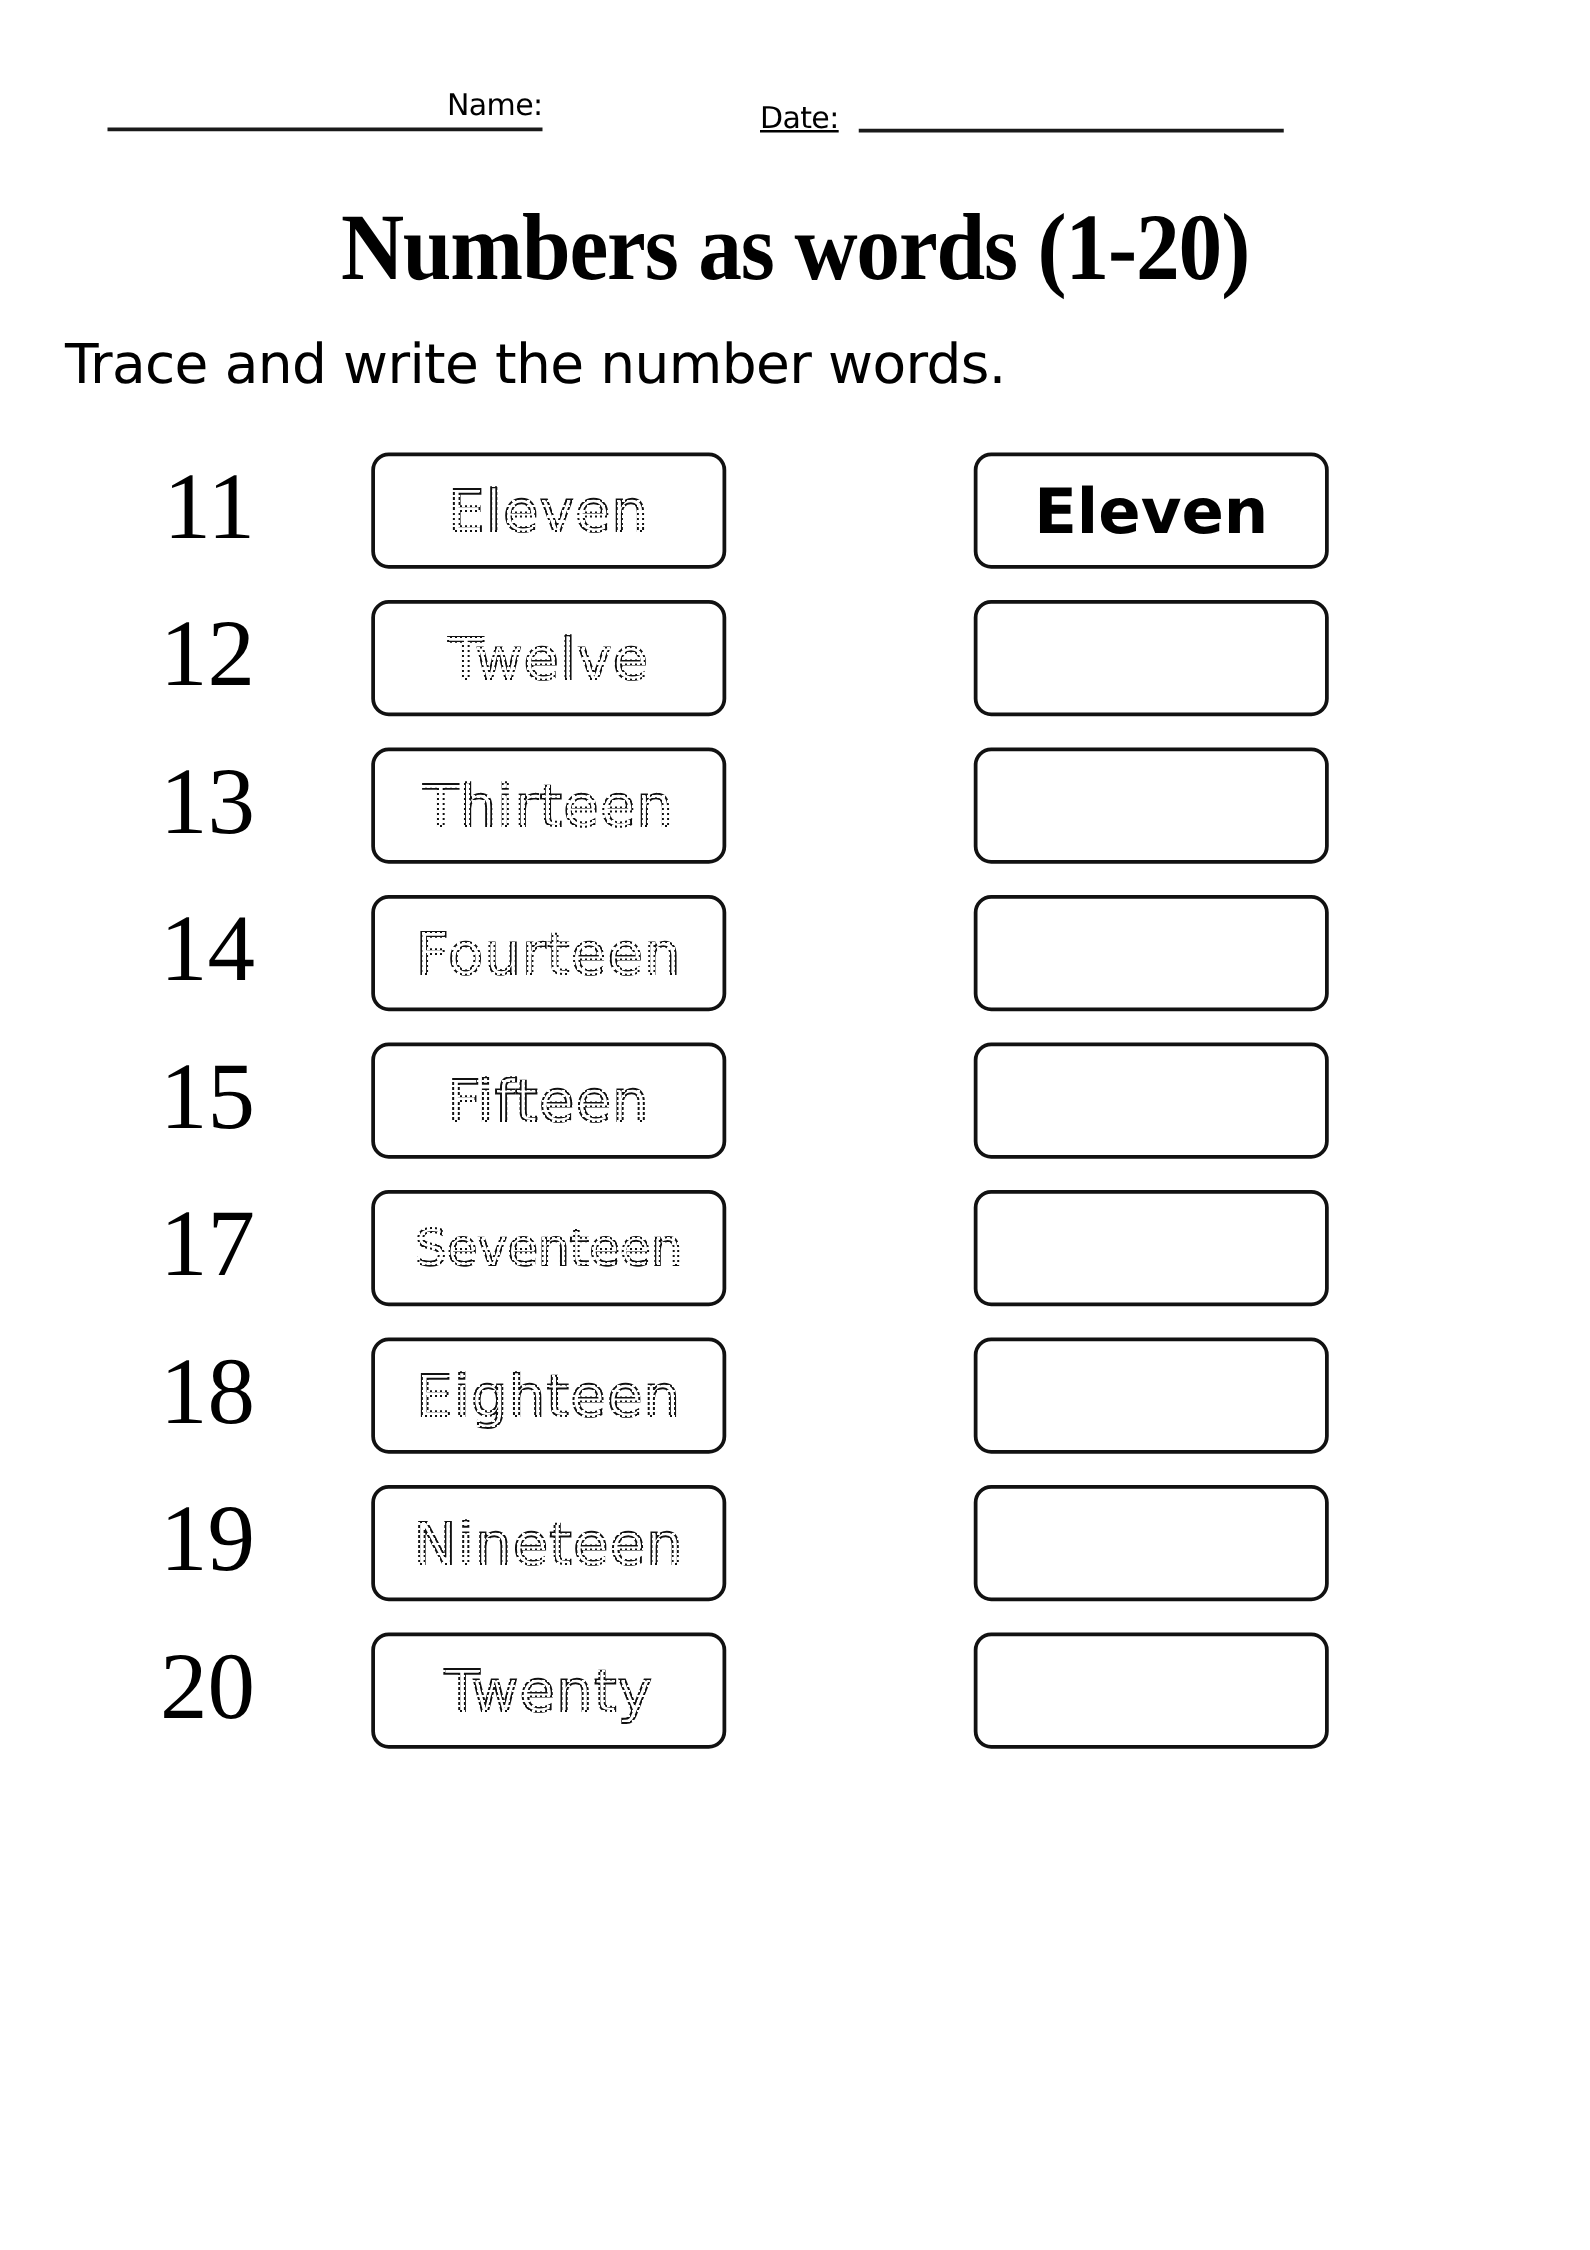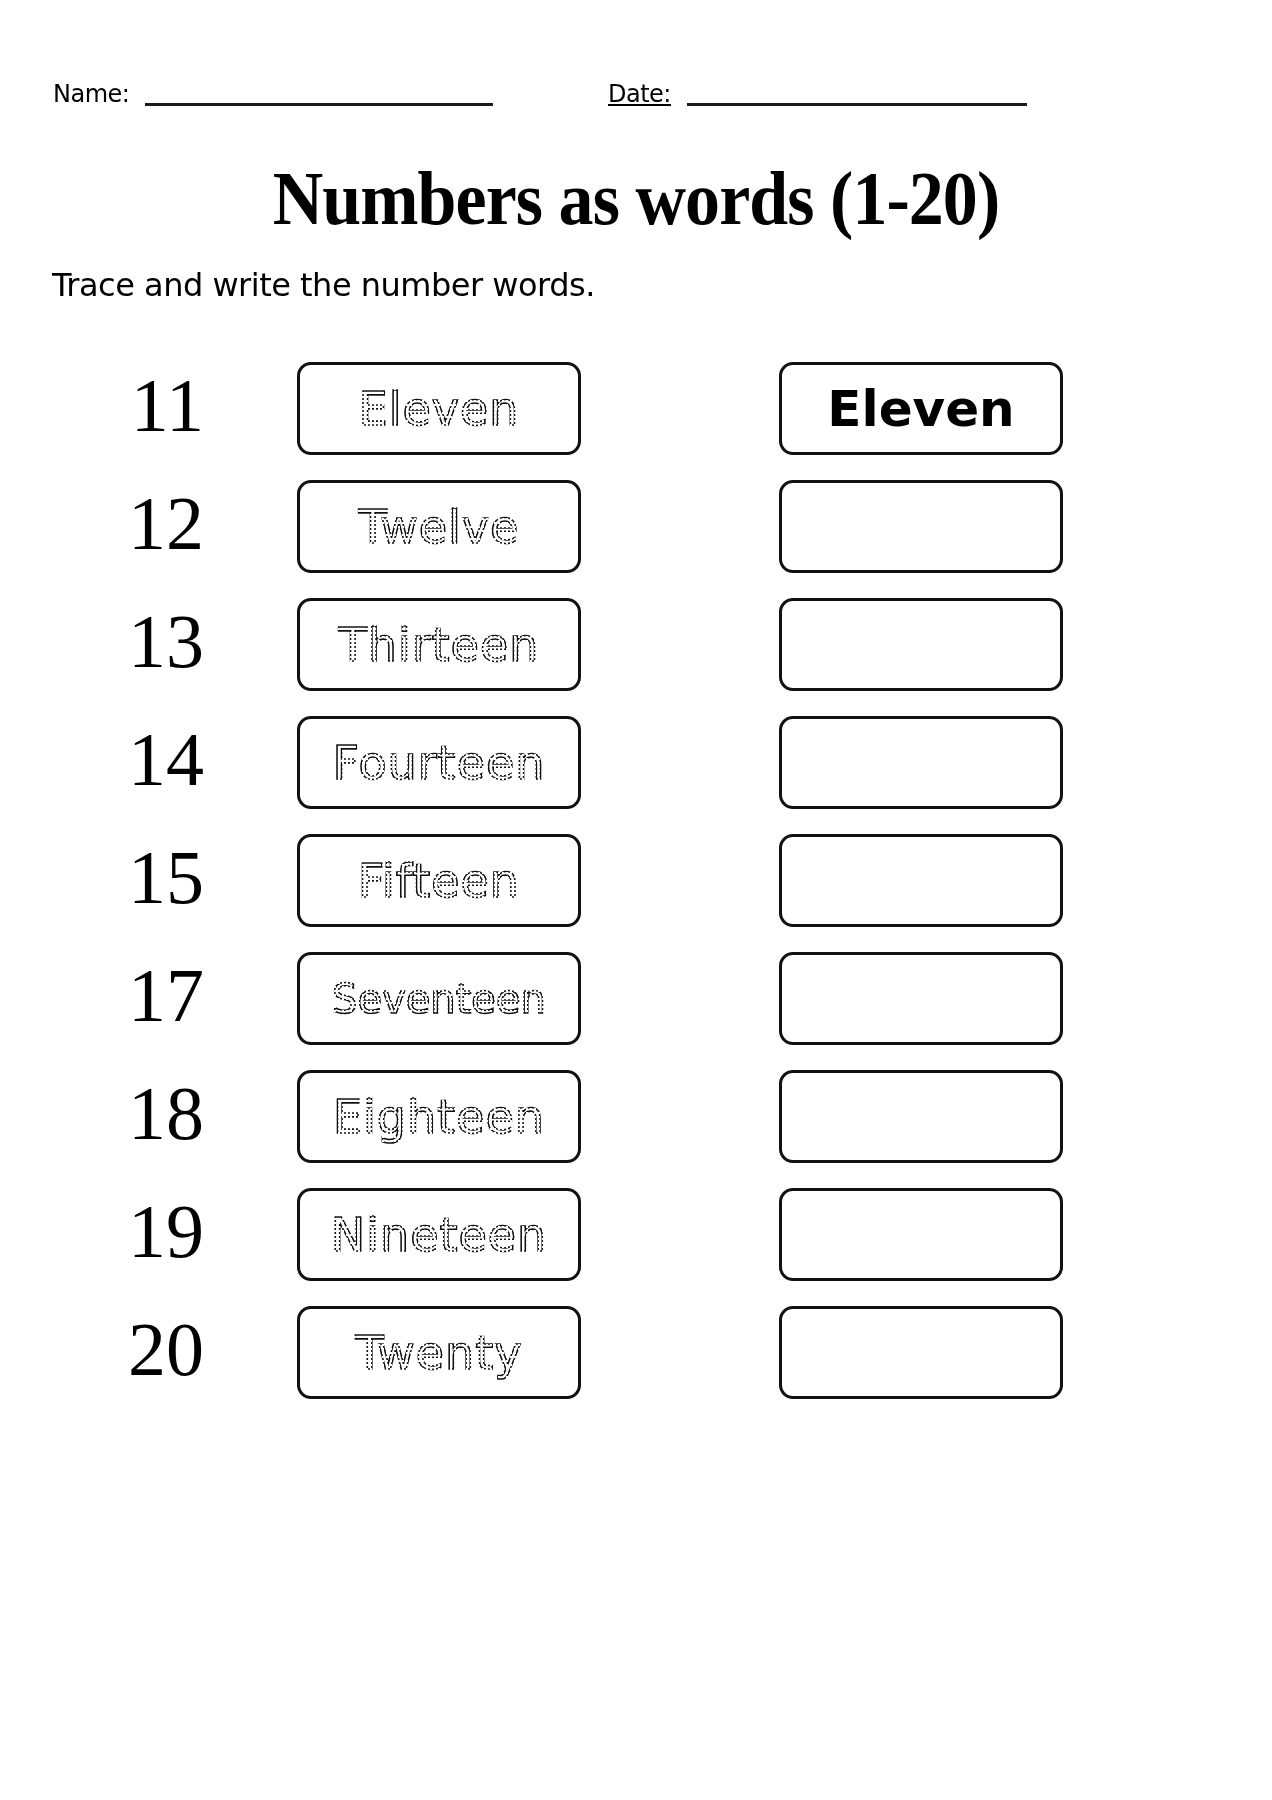--- a/index.html
+++ b/index.html
@@ -30,21 +30,21 @@
     left: 0;
     width: 1272px;
     height: 48px;
   }
   .field {
     position: absolute;
     display: flex;
     align-items: flex-end;
     height: 40px;
   }
-  .field-name { left: 53px; }
+  .field-name { left: 70px; flex-direction: column; }
   .field-date { left: 608px; text-decoration: underline; }
 
   .field-label {
     font-family: "DejaVu Sans", sans-serif;
     font-size: 24px;
     font-weight: 400;
     letter-spacing: -0.5px;
     line-height: 1;
     padding-bottom: 6px;
     white-space: nowrap;
@@ -72,21 +72,21 @@
     transform: scaleX(0.92);
     transform-origin: center top;
   }
 
   
   .instruction {
     position: absolute;
     top: 268px;
     left: 52px;
     font-family: "DejaVu Sans", sans-serif;
-    font-size: 32px;
+    font-size: 44px;
     font-weight: 400;
     letter-spacing: -0.5px;
     line-height: 1.1;
     white-space: nowrap;
   }
 
   
   .rows {
     position: absolute;
     top: 355px;

